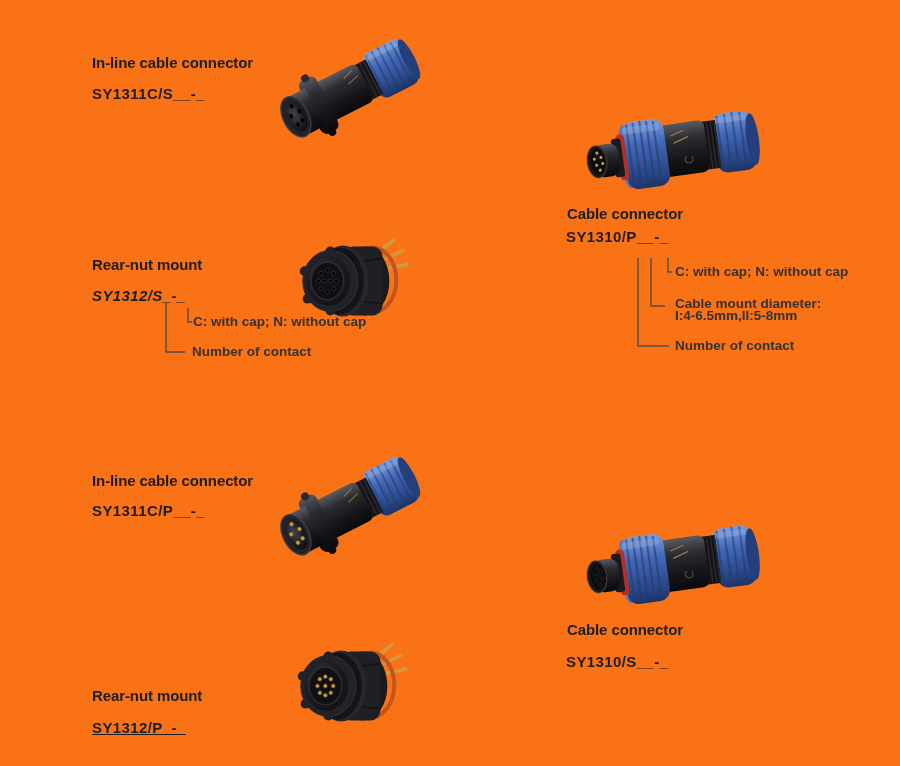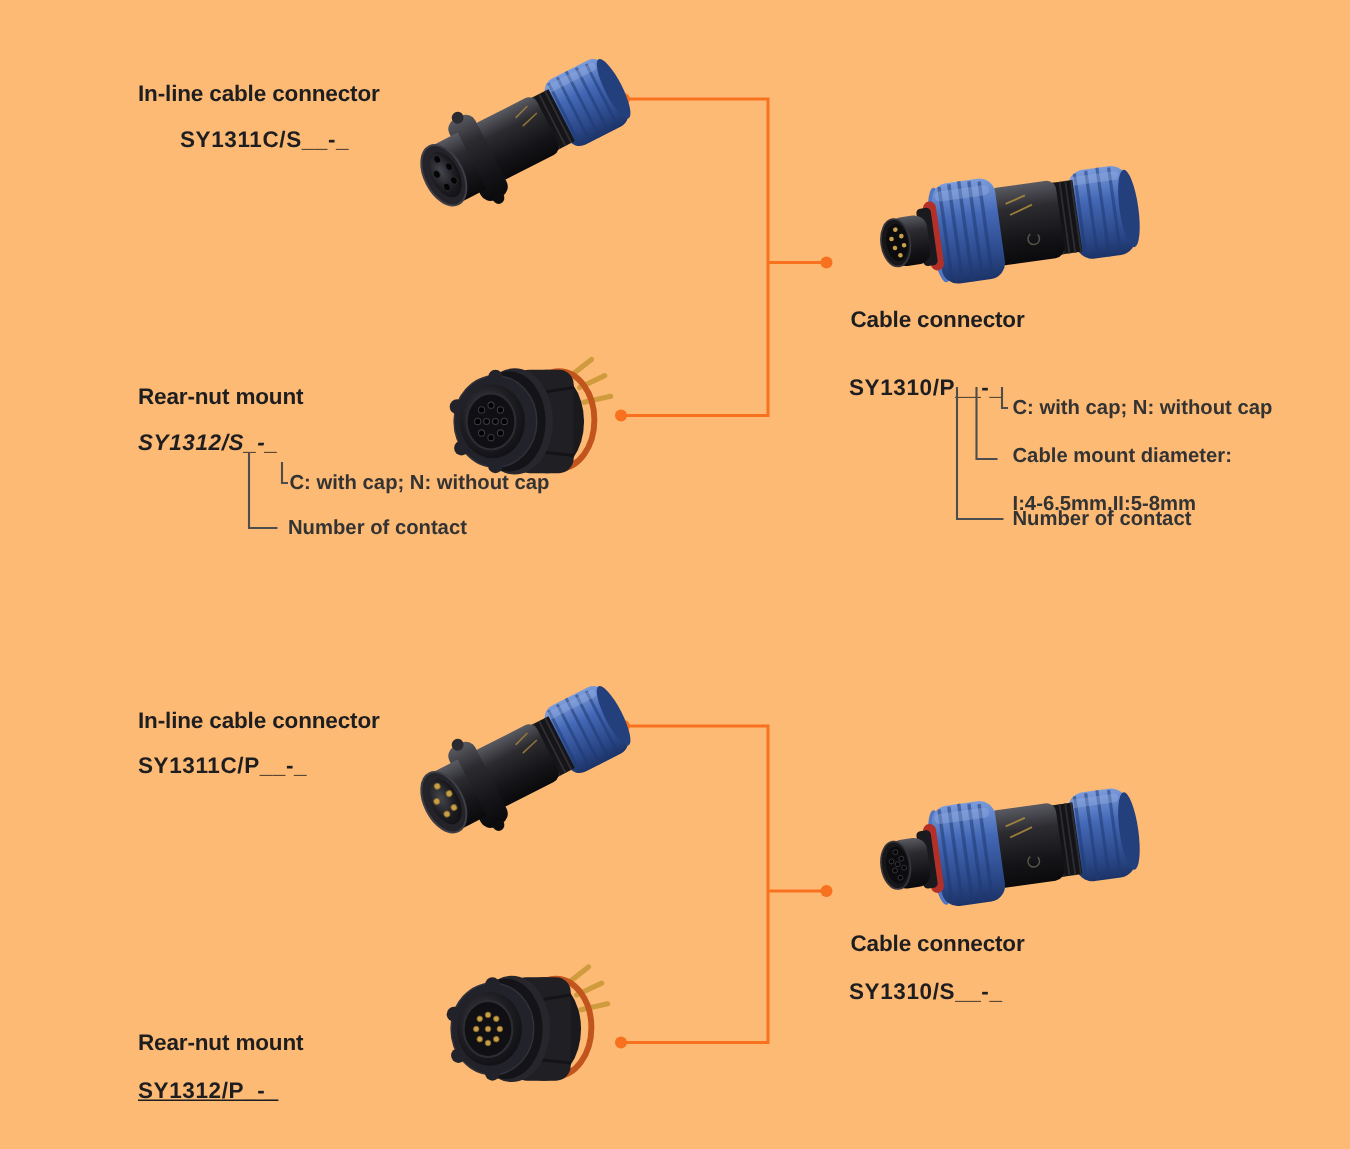--- a/index.html
+++ b/index.html
@@ -1,17 +1,17 @@
 <!DOCTYPE html>
 <html><head>
 <meta charset="utf-8">
 <style>
   html,body{margin:0;padding:0;background:#ffffff;}
   #canvas{
-    position:relative;width:900px;height:766px;background:#fdba74;overflow:hidden;
+    position:relative;width:900px;height:766px;background:#f97316;overflow:hidden;
     font-family:"Liberation Sans",sans-serif;
   }
   .abs{position:absolute;white-space:nowrap;}
   .title{font-size:15px;font-weight:700;color:#1e1e20;letter-spacing:-0.1px;}
   .part{font-size:15px;font-weight:700;color:#1e1e20;letter-spacing:0.4px;}
   .ann{font-size:13.5px;font-weight:700;color:#333333;line-height:16px;}
   svg{display:block;}
   .overlay{position:absolute;left:0;top:0;pointer-events:none;}
 </style>
 </head>
@@ -35,32 +35,32 @@
       </linearGradient>
       <radialGradient id="gFace" cx="0.42" cy="0.4" r="0.75">
         <stop offset="0" stop-color="#45454D"></stop>
           <stop offset="0.55" stop-color="#1C1C21"></stop>
         <stop offset="1" stop-color="#0B0B0E"></stop>
       </radialGradient>
     </defs>
   </svg>
 
   <div class="abs title" style="left:92px;top:54px;">In-line cable connector</div>
-  <div class="abs part" style="left:92px;top:85px;margin-left:28px;">SY1311C/S__-_</div>
+  <div class="abs part" style="left:92px;top:85px;">SY1311C/S__-_</div>
 
   <div class="abs title" style="left:92px;top:256px;">Rear-nut mount</div>
   <div class="abs part" style="left:92px;top:287px;font-style:italic;">SY1312/S_-_</div>
   <div class="abs ann" style="left:193px;top:314px;">C: with cap; N: without cap</div>
   <div class="abs ann" style="left:192px;top:344px;">Number of contact</div>
 
   <div class="abs title" style="left:567px;top:205px;">Cable connector</div>
-  <div class="abs part" style="left:566px;top:250px;">SY1310/P__-_</div>
+  <div class="abs part" style="left:566px;top:228px;">SY1310/P__-_</div>
   <div class="abs ann" style="left:675px;top:264px;">C: with cap; N: without cap</div>
   <div class="abs ann" style="left:675px;top:296px;">Cable mount diameter:</div>
-  <div class="abs ann" style="left:675px;top:328px;">I:4-6.5mm,II:5-8mm</div>
+  <div class="abs ann" style="left:675px;top:308px;">I:4-6.5mm,II:5-8mm</div>
   <div class="abs ann" style="left:675px;top:338px;">Number of contact</div>
 
   <div class="abs title" style="left:92px;top:472px;">In-line cable connector</div>
   <div class="abs part" style="left:92px;top:502px;">SY1311C/P__-_</div>
 
   <div class="abs title" style="left:92px;top:687px;">Rear-nut mount</div>
   <div class="abs part" style="left:92px;top:719px;text-decoration:underline;">SY1312/P_-_</div>
 
   <div class="abs title" style="left:567px;top:621px;">Cable connector</div>
   <div class="abs part" style="left:566px;top:653px;">SY1310/S__-_</div>

